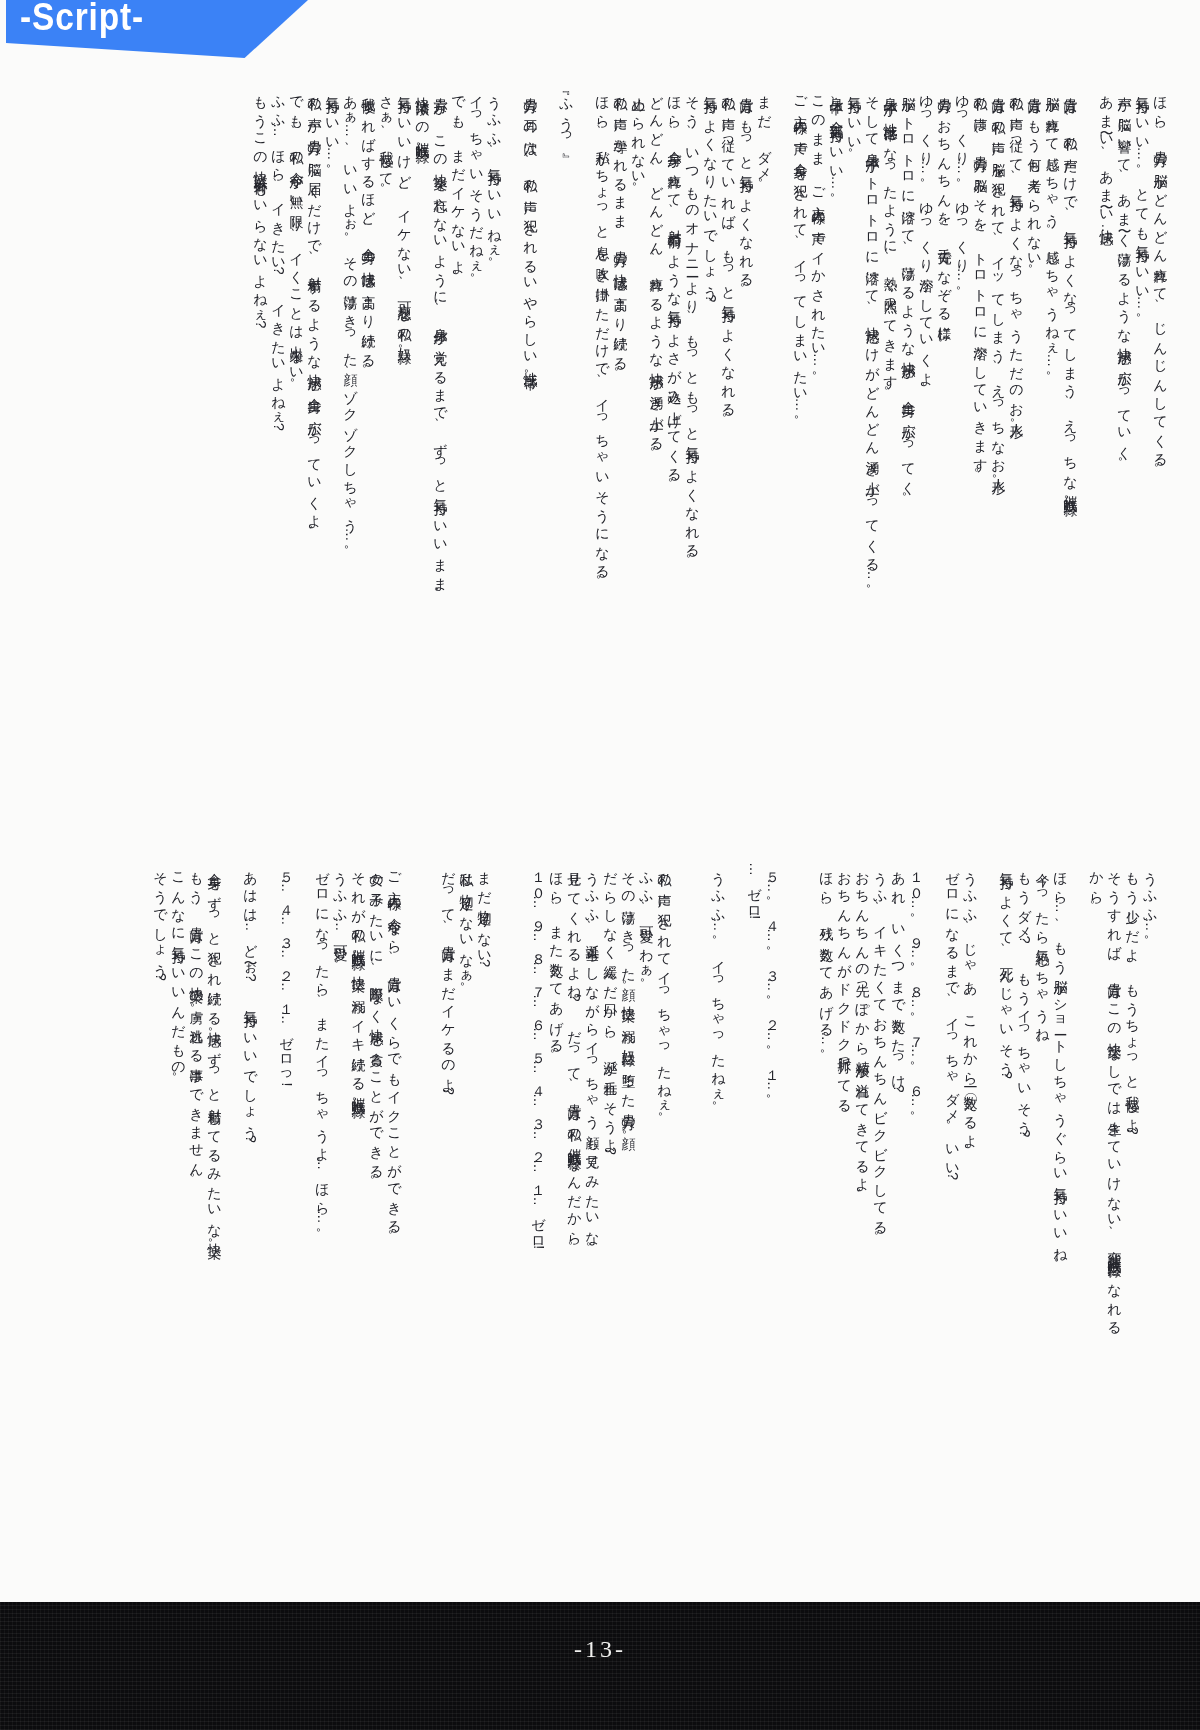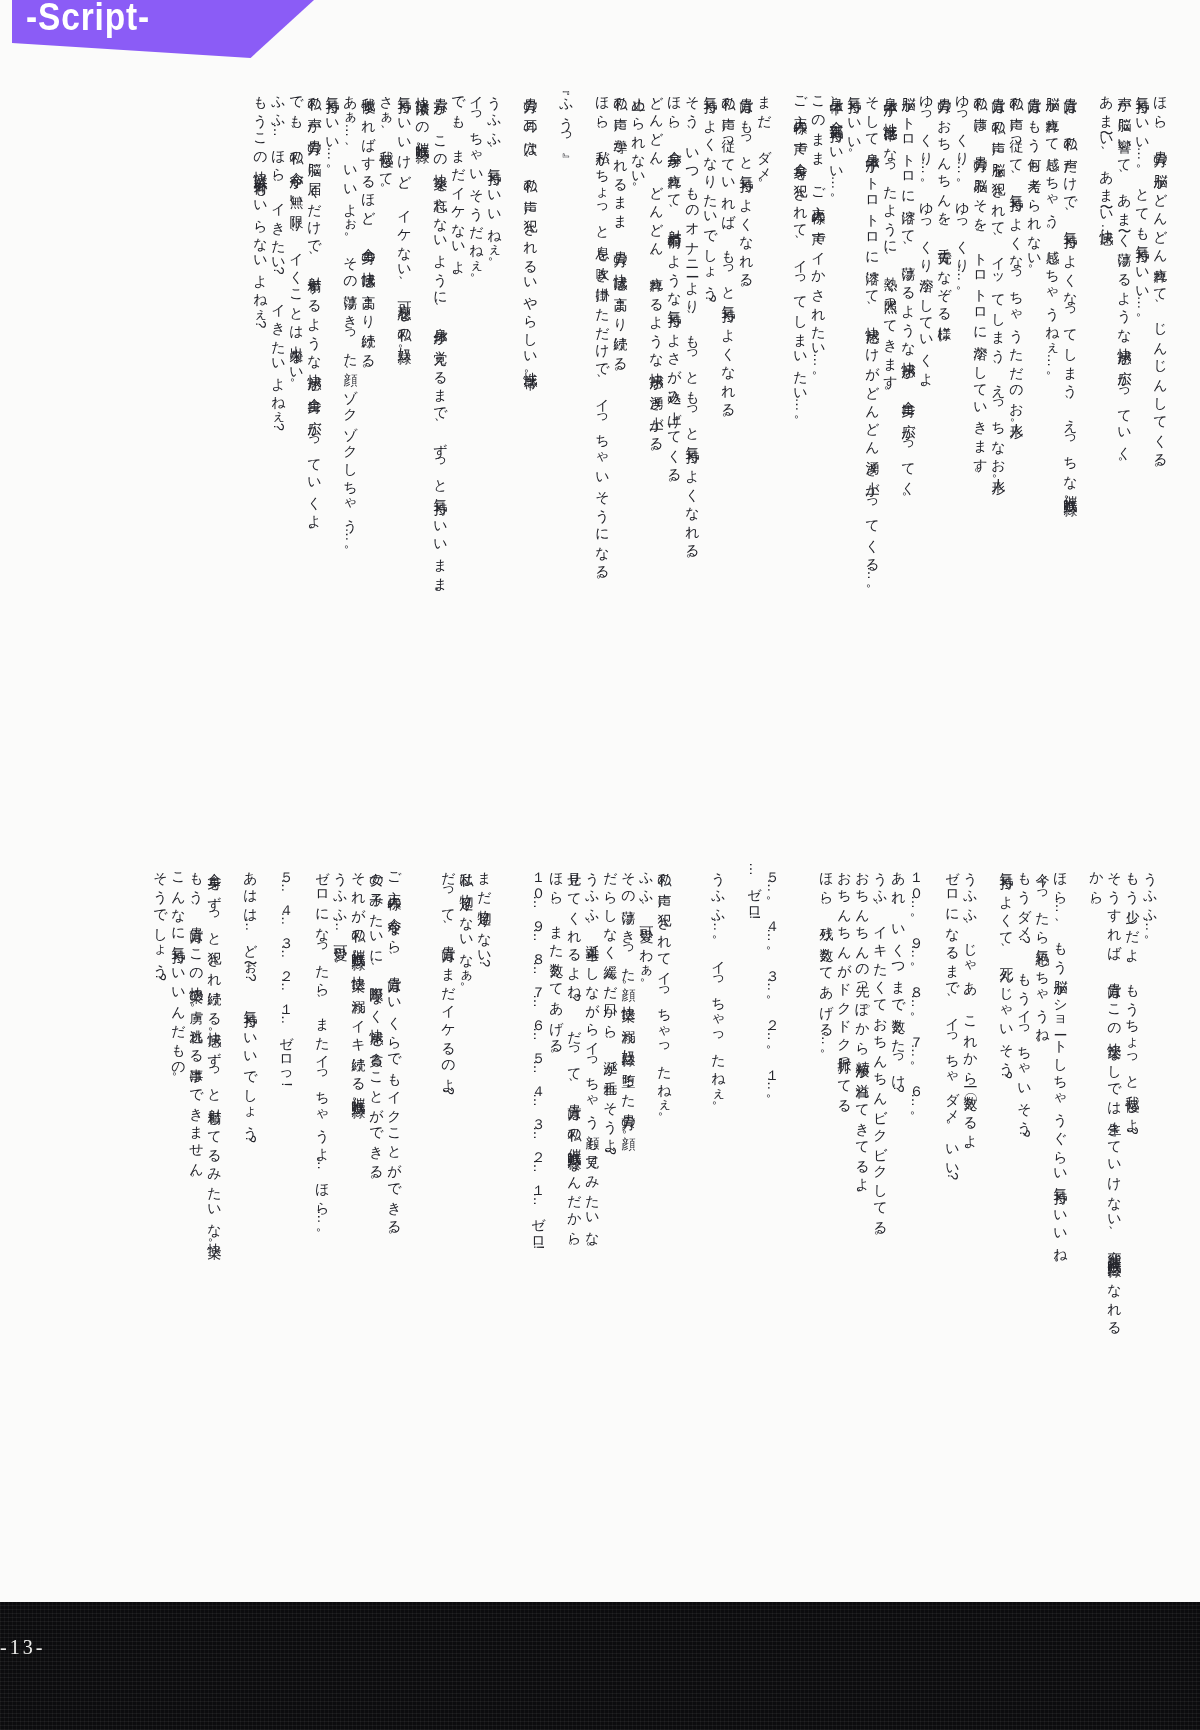--- a/index.html
+++ b/index.html
@@ -5,22 +5,22 @@
   html,body{margin:0;padding:0;}
   body{
     width:1200px;height:1730px;position:relative;overflow:hidden;
     background:#fbfbfa;
     font-family:"Liberation Sans","DejaVu Sans",sans-serif;
   }
   .page{position:absolute;inset:0;}
 
   
   .banner{
-    position:absolute;top:0;left:12px;width:302px;height:58px;
-    background:#8b5cf6;
+    position:absolute;top:0;left:6px;width:302px;height:58px;
+    background:#3b82f6;
     clip-path:polygon(0 0,100% 0,79% 100%,0 74%);
   }
   .banner-label{
     position:absolute;left:14px;top:-4px;
     color:#ffffff;font-weight:bold;font-size:38px;
     letter-spacing:1px;transform:scaleX(.88);transform-origin:left top;
     font-family:"Liberation Sans","DejaVu Sans",sans-serif;
   }
 
   
@@ -43,22 +43,22 @@
   
   .footer{
     position:absolute;left:0;top:1602px;width:1200px;height:128px;
     background-color:#0c0c0e;
     background-image:
       repeating-linear-gradient(0deg, rgba(255,255,255,.055) 0 1px, transparent 1px 4px),
       repeating-linear-gradient(90deg, rgba(255,255,255,.04) 0 1px, transparent 1px 4px);
   }
   .page-number{
     position:absolute;left:0;right:0;top:34px;
-    text-align:left;
-    color:#f0f0ee;font-size:20px;letter-spacing:3px;
+    text-align:center;
+    color:#f0f0ee;font-size:24px;letter-spacing:3px;
     font-family:"Liberation Serif","DejaVu Serif",serif;
   }
 </style>
 </head>
 <body>
 
 <div class="page">
 
   <div class="banner">
     <span class="banner-label">-Script-</span>

